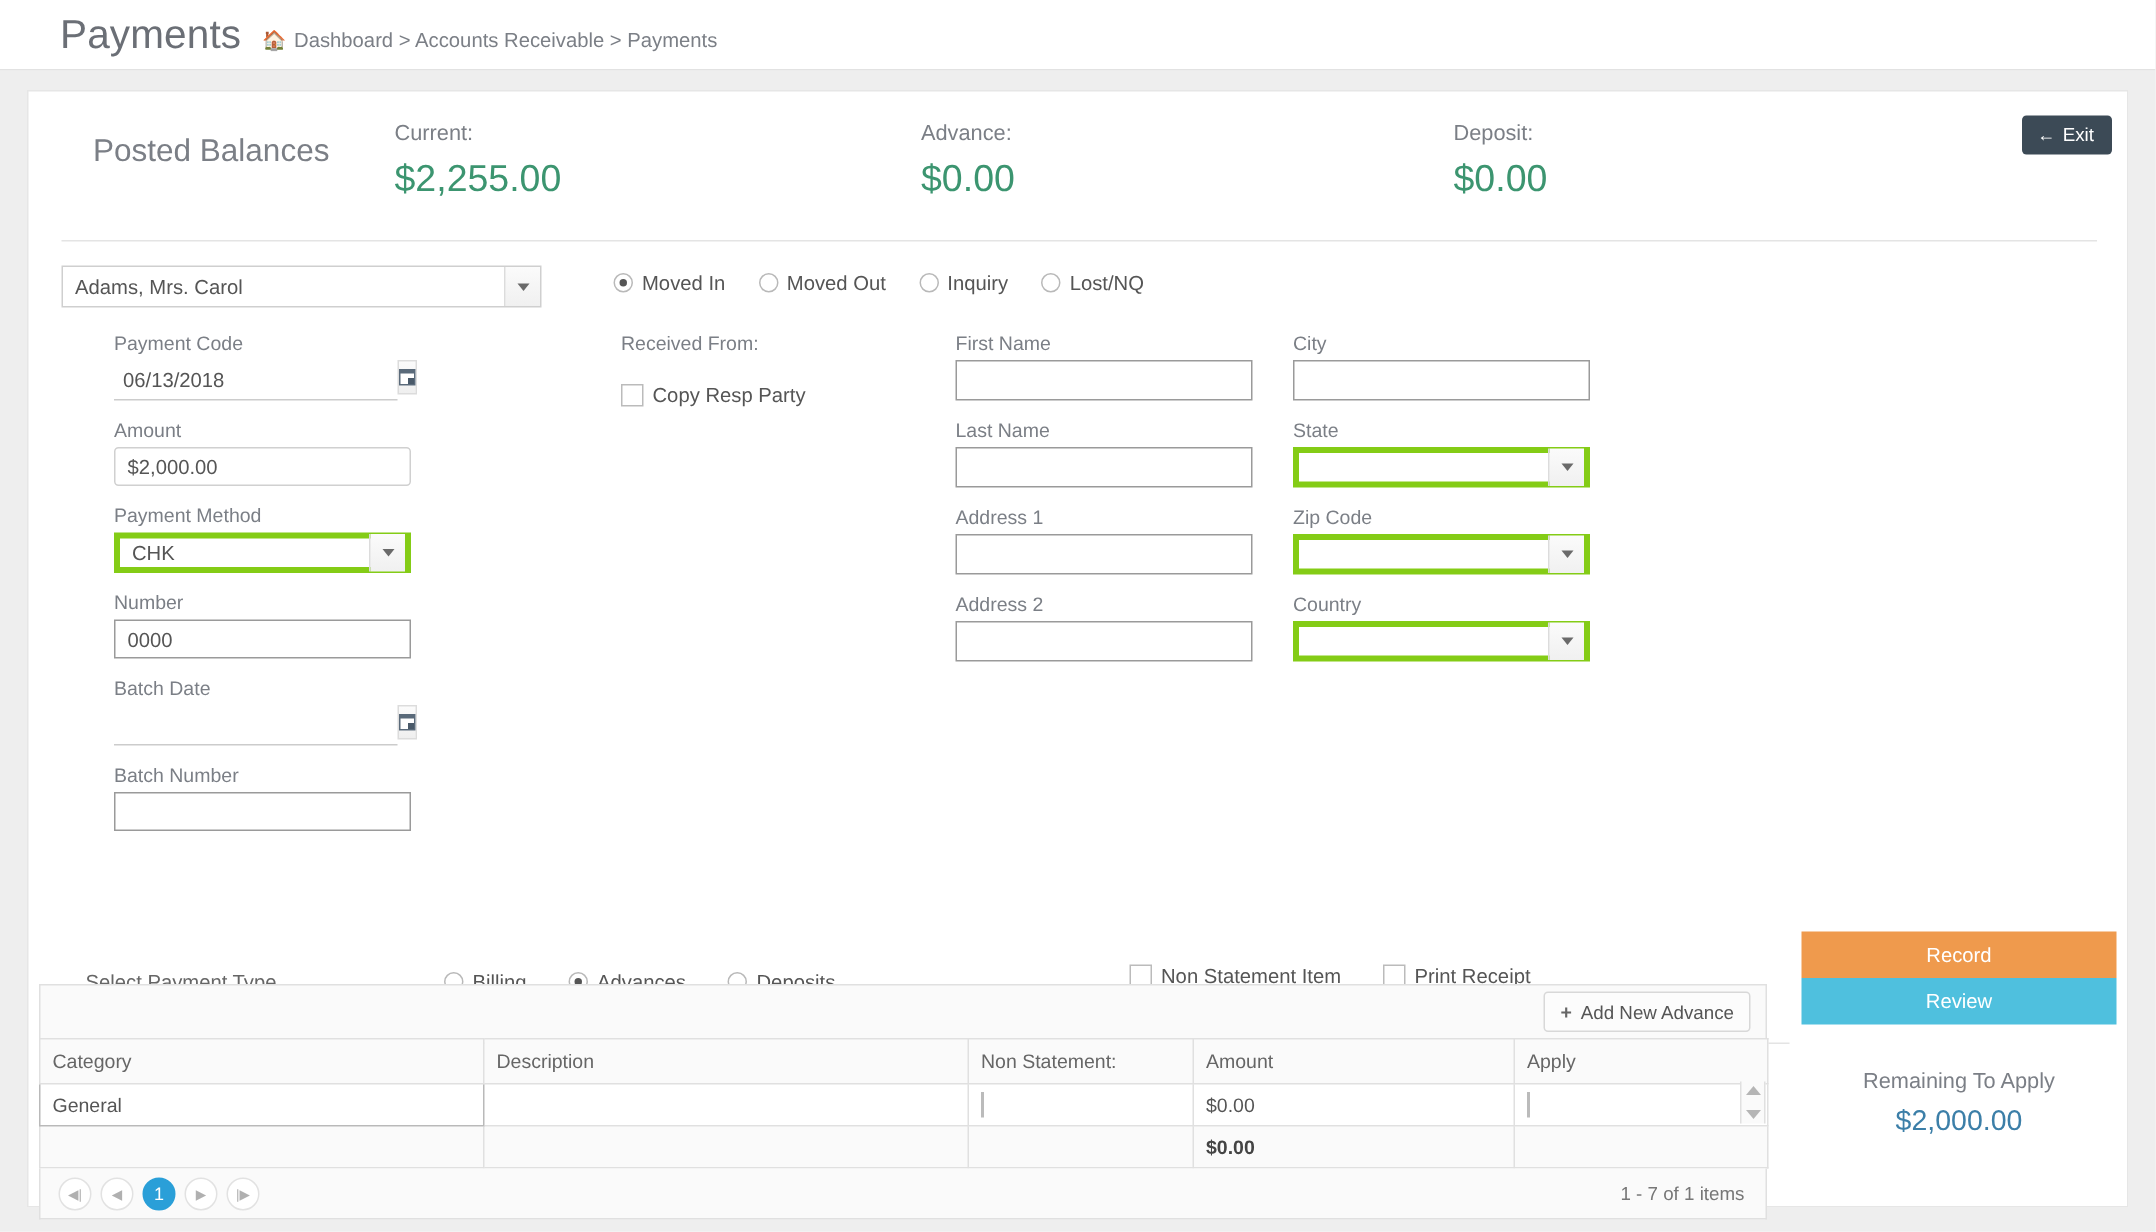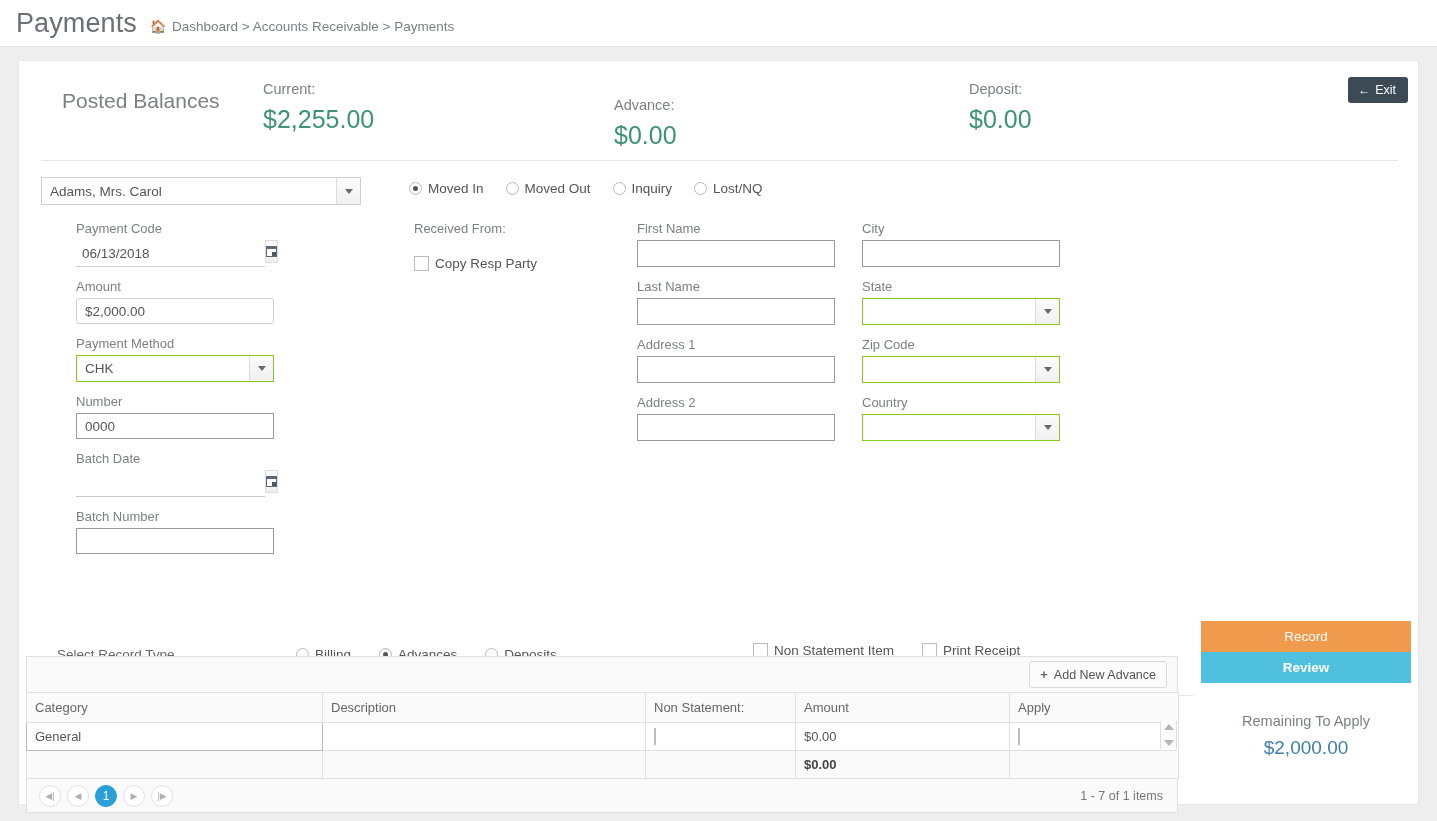--- a/index.html
+++ b/index.html
@@ -19,20 +19,21 @@
     border-bottom: 1px solid #e2e2e2;
     display: flex;
     align-items: center;
     padding-left: 16px;
   }
   .page-title {
     font-size: 27px;
     color: #6b6f76;
     font-weight: 400;
     letter-spacing: .1px;
+    margin-left: 24px;
   }
   .breadcrumb {
     margin-left: 14px;
     font-size: 13.5px;
     color: #7b7f86;
     display: flex;
     align-items: center;
     gap: 5px;
     padding-top: 6px;
   }
@@ -68,21 +69,21 @@
     color: #7b7f86;
     display: block;
     margin-bottom: 8px;
   }
   .bal .bal-value {
     font-size: 25px;
     color: #3c9570;
     display: block;
   }
   .bal-current { left: 244px; top: 20px; }
-  .bal-advance { left: 595px; top: 20px; margin-top: 16px; }
+  .bal-advance { left: 595px; top: 20px; }
   .bal-deposit { left: 950px; top: 20px; }
 
   .exit-btn {
     position: absolute;
     right: 10px; top: 16px;
     background: #3c4a56;
     color: #ffffff;
     border: none;
     border-radius: 3px;
     font-size: 12.5px;
@@ -244,21 +245,21 @@
     position: absolute;
     right: 0px; bottom: 0px;
     width: 4px; height: 4px;
     background: #4a5a6a;
   }
 
   
   .selbox {
     display: flex;
     width: 196px; height: 27px;
-    border: 1px solid #84cc16;
+    border: 4px solid #84cc16;
     background: #fff;
     align-items: center;
   }
   .selbox.wide { width: 198px; }
   .selbox .sv {
     flex: 1;
     padding-left: 8px;
     font-size: 13.5px;
     color: #555;
   }
@@ -442,21 +443,21 @@
     height: 31px;
     border: none;
     color: #fff;
     font-size: 13.5px;
     font-family: "Liberation Sans", sans-serif;
     cursor: pointer;
     line-height: 31px;
     padding: 0;
   }
   .btn-record { background: #ef9a4d; }
-  .btn-review { background: #4fc0de; font-weight: bold; }
+  .btn-review { background: #4fc0de; }
   .remaining-label {
     margin-top: 30px;
     font-size: 14.5px;
     color: #7b7f86;
   }
   .remaining-value {
     margin-top: 8px;
     font-size: 19px;
     color: #3c7fa8;
   }
@@ -630,21 +631,21 @@
         <div class="selbox wide">
           <span class="sv"></span>
           <span class="dd-btn">
               <i class="caret"></i>
             </span>
         </div>
       </div>
     </div>
 
     <div class="paytype-row">
-      <div class="paytype-label">Select Record Type</div>
+      <div class="paytype-label">Select Payment Type</div>
       <div class="paytype-radios">
         <label class="radio-item">
           <span class="radio"></span>
           <span>Billing</span>
         </label>
         <label class="radio-item">
           <span class="radio checked"></span>
           <span>Advances</span>
         </label>
         <label class="radio-item">

